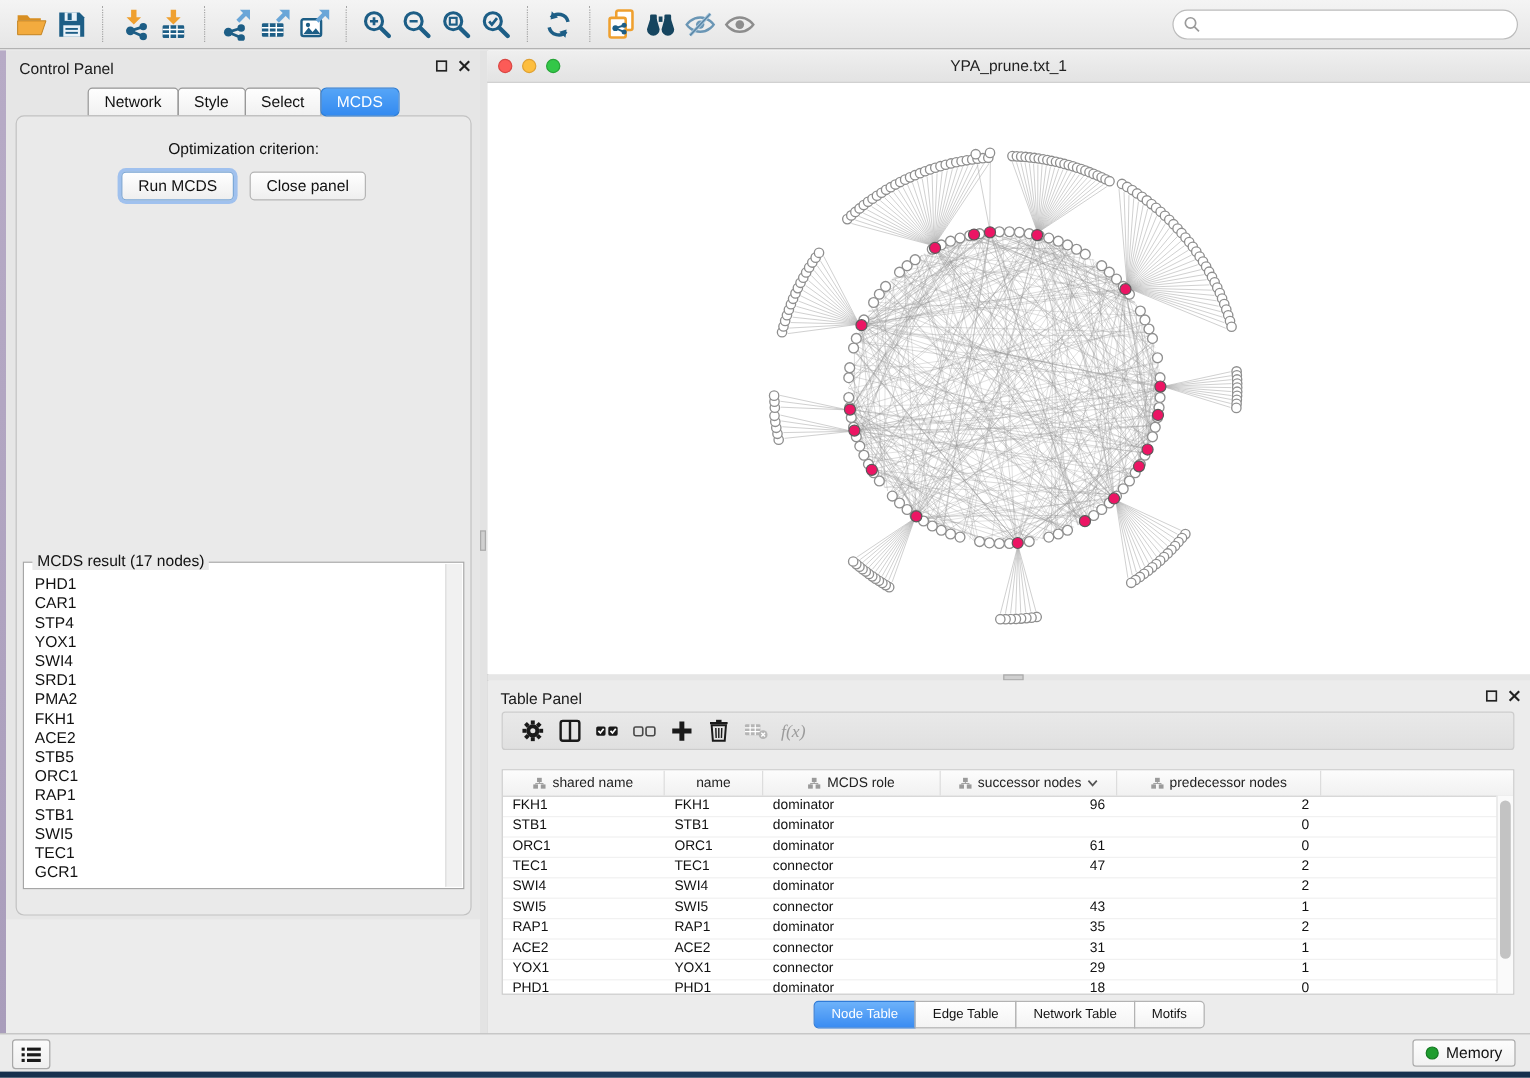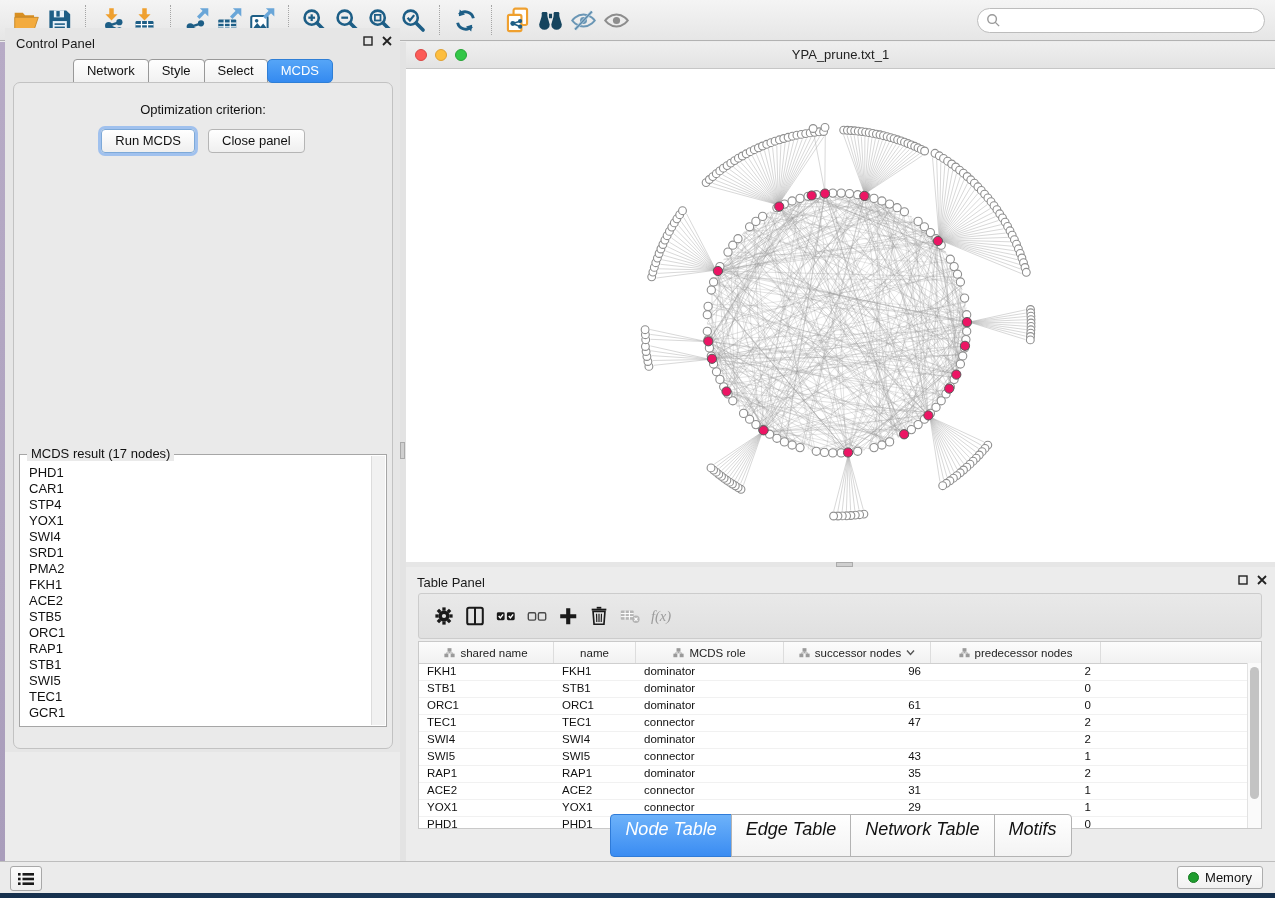--- a/index.html
+++ b/index.html
@@ -10,21 +10,21 @@
   .desktop-bottom{position:absolute;left:0;bottom:0;width:100%;height:5px;background:linear-gradient(90deg,#16304d,#1d3c5e 40%,#16304d);}
   
   .toolbar{position:absolute;left:0;top:0;right:0;height:41px;background:linear-gradient(#f4f4f4,#e6e6e6);border-bottom:1px solid #b2b2b2;display:flex;align-items:center;padding:0 10px;box-sizing:border-box;}
   .tbicon{width:33px;height:31px;display:flex;align-items:center;justify-content:center;border-radius:4px;}
   .tbicon svg{width:29px;height:27px;}
   .tbsep{width:0;height:30px;border-left:1px dotted #a5a5a5;margin:0 9px;}
   .searchbox{margin-left:auto;width:288px;height:25px;border:1px solid #bcbcbc;border-radius:13px;background:#fff;display:flex;align-items:center;padding:0 8px;box-sizing:border-box;}
   .searchbox svg{width:15px;height:15px;flex:0 0 auto;}
   .searchbox input{border:none;outline:none;flex:1;font-size:13px;margin-left:6px;font-family:"Liberation Sans",sans-serif;background:transparent;}
   
-  .control-panel{position:absolute;left:5px;top:28px;width:395px;height:724px;background:#e6e6e6;box-sizing:border-box;}
+  .control-panel{position:absolute;left:5px;top:42px;width:395px;height:724px;background:#e6e6e6;box-sizing:border-box;}
   .panel-header{position:relative;height:28px;}
   .panel-title{position:absolute;left:11px;top:8px;font-size:13px;color:#1a1a1a;}
   .win-btns{position:absolute;right:8px;top:8px;display:flex;gap:9px;align-items:center;}
   .win-btns svg{display:block;}
   .cp-tabs{position:absolute;top:31px;left:0;right:0;display:flex;justify-content:center;}
   .cp-tab{font-size:13px;padding:3px 13px 4px;border:1px solid #989898;background:linear-gradient(#fefefe,#f1f1f1);color:#111;margin-right:-1px;border-radius:4px 4px 0 0;position:relative;}
   .cp-tab.active{background:linear-gradient(#55a5f7,#348af0);color:#fff;border-color:#2f7fd6;border-radius:5px;z-index:2;}
   .cp-box{position:absolute;top:54px;left:8px;right:7px;bottom:3px;border:1px solid #c2c2c2;border-radius:7px;background:#eaeaea;}
   .opt-label{text-align:center;margin-top:19px;font-size:13px;color:#111;}
   .select-row{margin:9px auto 0;width:315px;height:24px;border:1px solid #b3b3b3;border-radius:4px;background:#fff;display:flex;align-items:center;position:relative;box-sizing:border-box;}
@@ -48,33 +48,33 @@
   .splitter-h .grip{position:absolute;left:430px;top:0;width:17px;height:5px;background:#cfcfcf;border:1px solid #ababab;box-sizing:border-box;}
   
   .network-view{position:absolute;left:406px;top:42px;right:0;height:520px;background:#fff;}
   .net-titlebar{height:26px;background:linear-gradient(#efefef,#e3e3e3);border-bottom:1px solid #c6c6c6;position:relative;}
   .lights{position:absolute;left:9px;top:7px;display:flex;gap:8px;}
   .light{width:12px;height:12px;border-radius:50%;box-sizing:border-box;}
   .net-title{text-align:center;font-size:13px;line-height:26px;color:#222;}
   #network-svg{display:block;}
   
   .table-panel{position:absolute;left:406px;right:0;top:567px;height:295px;background:#ececec;}
-  .tp-toolbar{position:absolute;left:12px;right:13px;top:26px;height:46px;background:linear-gradient(#e9e9e9,#e0e0e0);border:1px solid #cccccc;border-radius:3px;display:flex;align-items:center;padding-left:13px;gap:7px;box-sizing:border-box;}
+  .tp-toolbar{position:absolute;left:12px;right:13px;top:26px;height:32px;background:linear-gradient(#e9e9e9,#e0e0e0);border:1px solid #cccccc;border-radius:3px;display:flex;align-items:center;padding-left:13px;gap:7px;box-sizing:border-box;}
   .tpicon{display:flex;align-items:center;justify-content:center;}
   .tpicon svg{height:22px;width:24px;}
   .tp-table{position:absolute;left:12px;right:13px;top:74px;bottom:33px;background:#fff;border:1px solid #c9c9c9;box-sizing:border-box;overflow:hidden;}
   .thead{display:flex;height:21px;border-bottom:1px solid #cfcfcf;background:linear-gradient(#fcfcfc,#f1f1f1);}
   .th{display:flex;align-items:center;justify-content:center;gap:5px;border-right:1px solid #ddd;font-size:11.5px;color:#222;box-sizing:border-box;height:21px;}
   .trow{display:flex;height:16px;border-bottom:1px solid #f1f1f1;}
   .td{font-size:11.5px;color:#111;box-sizing:border-box;padding:1px 8px 0;white-space:nowrap;overflow:hidden;}
   .td.num{text-align:right;padding-right:10px;}
   .tscroll{position:absolute;right:0;top:21px;bottom:0;width:13px;background:#fafafa;border-left:1px solid #e2e2e2;}
   .tscroll .thumb{position:absolute;left:2px;right:2px;top:4px;height:132px;background:#c3c3c3;border-radius:5px;}
   .tp-tabs{position:absolute;left:0;right:0;bottom:5px;display:flex;justify-content:center;}
-  .tp-tab{font-size:18px;padding:4px 14px 16px;border:1px solid #b3b3b3;background:linear-gradient(#fff,#f3f3f3);color:#111;margin-right:-1px;font-style:italic;}
+  .tp-tab{font-size:11px;padding:4px 14px 5px;border:1px solid #b3b3b3;background:linear-gradient(#fff,#f3f3f3);color:#111;margin-right:-1px;}
   .tp-tab:first-child{border-radius:4px 0 0 4px;}
   .tp-tab:last-child{border-radius:0 4px 4px 0;}
   .tp-tab.active{background:linear-gradient(#6db2fa,#3a8cf2);color:#fff;border-color:#2f7bd8;}
   
   .statusbar{position:absolute;left:0;right:0;bottom:5px;height:31px;background:#ebebeb;border-top:1px solid #bdbdbd;}
   .list-btn{position:absolute;left:10px;top:4px;width:30px;height:23px;border:1px solid #a8a8a8;border-radius:3px;background:linear-gradient(#fbfbfb,#efefef);display:flex;align-items:center;justify-content:center;}
   .memory-btn{position:absolute;right:12px;top:4px;height:23px;border:1px solid #adadad;border-radius:3px;background:linear-gradient(#fdfdfd,#f1f1f1);display:flex;align-items:center;gap:6px;padding:0 10px;font-size:13px;color:#111;box-sizing:border-box;}
   .memory-dot{width:11px;height:11px;border-radius:50%;background:#1f9d2f;border:1px solid #157a22;box-sizing:border-box;}
 </style>
 </head>

